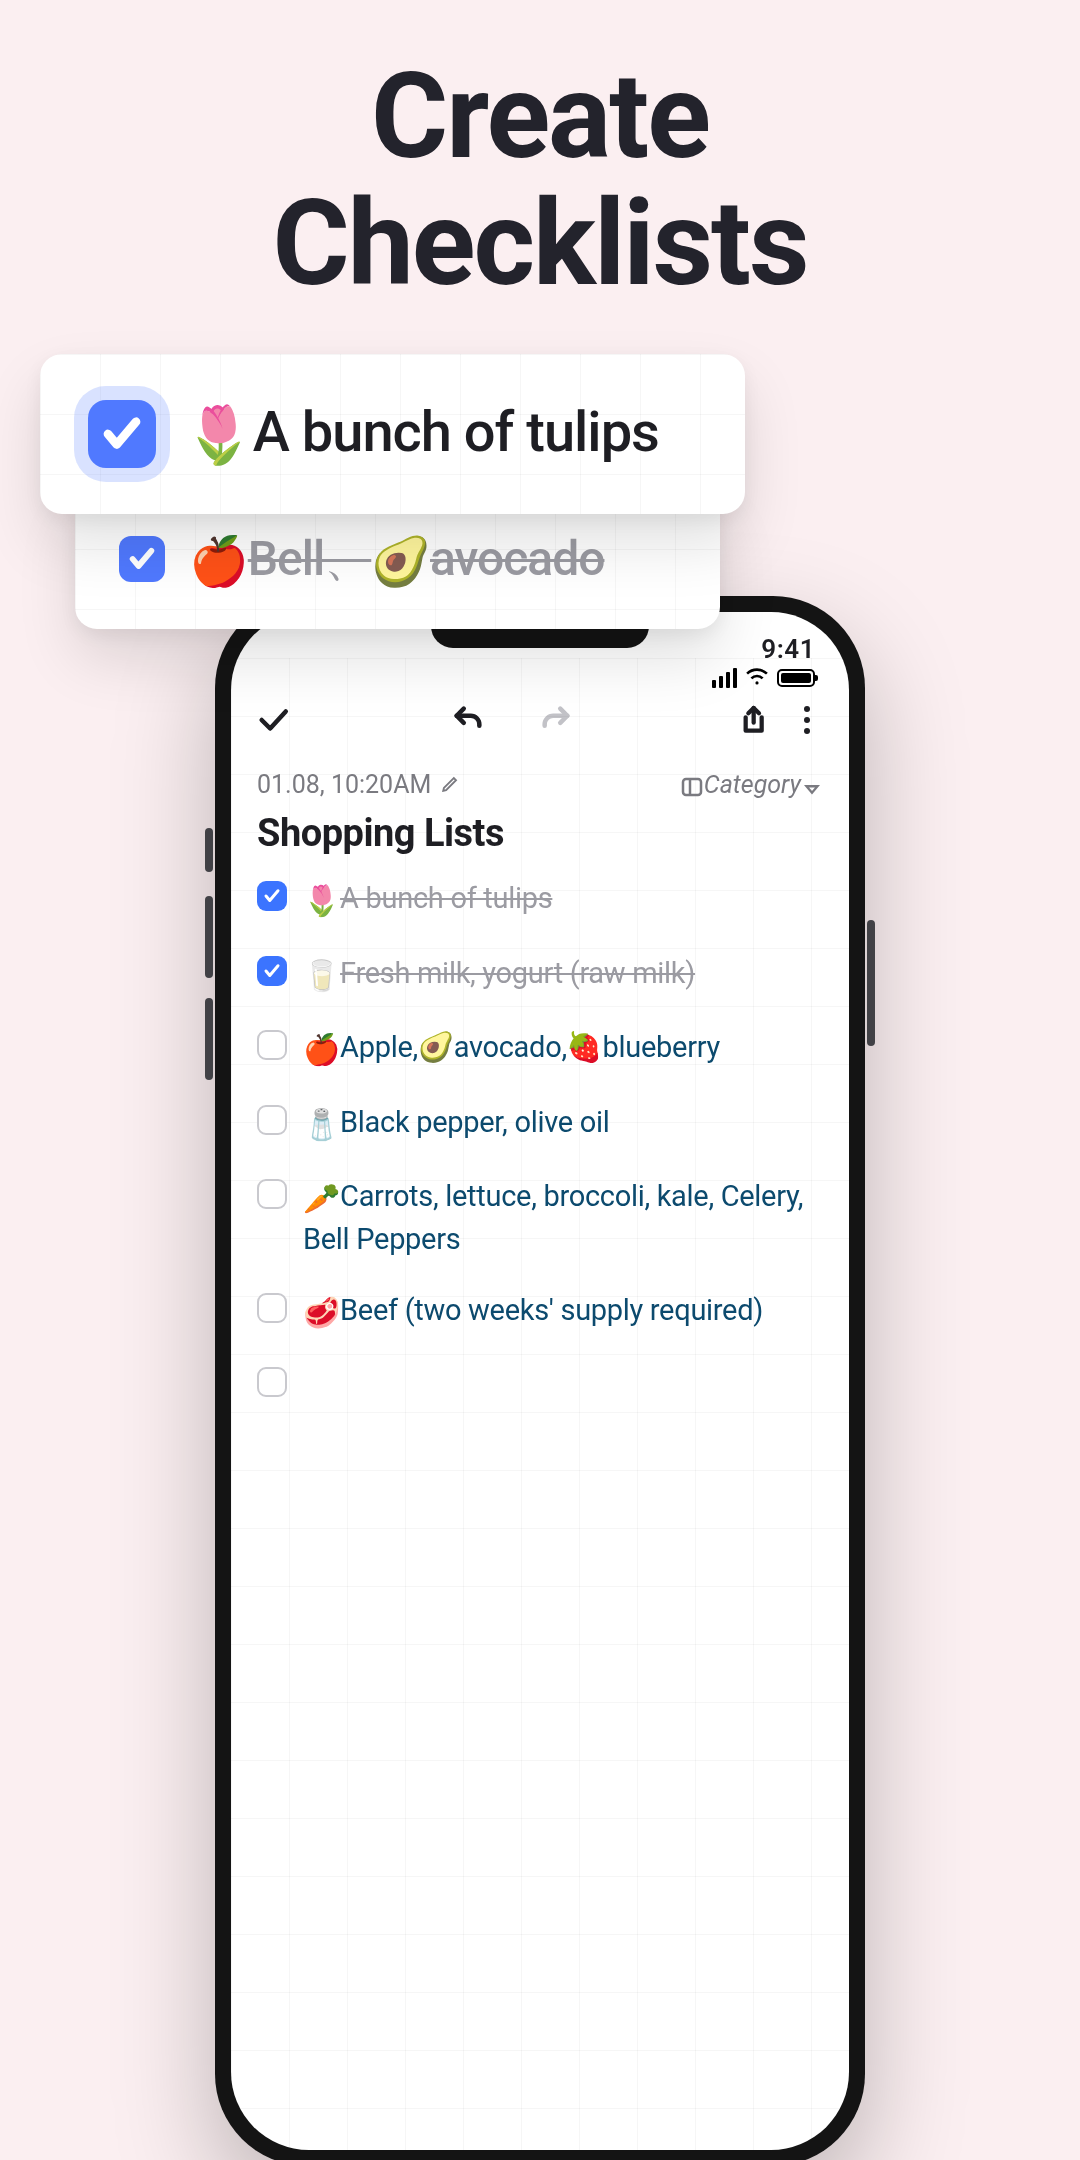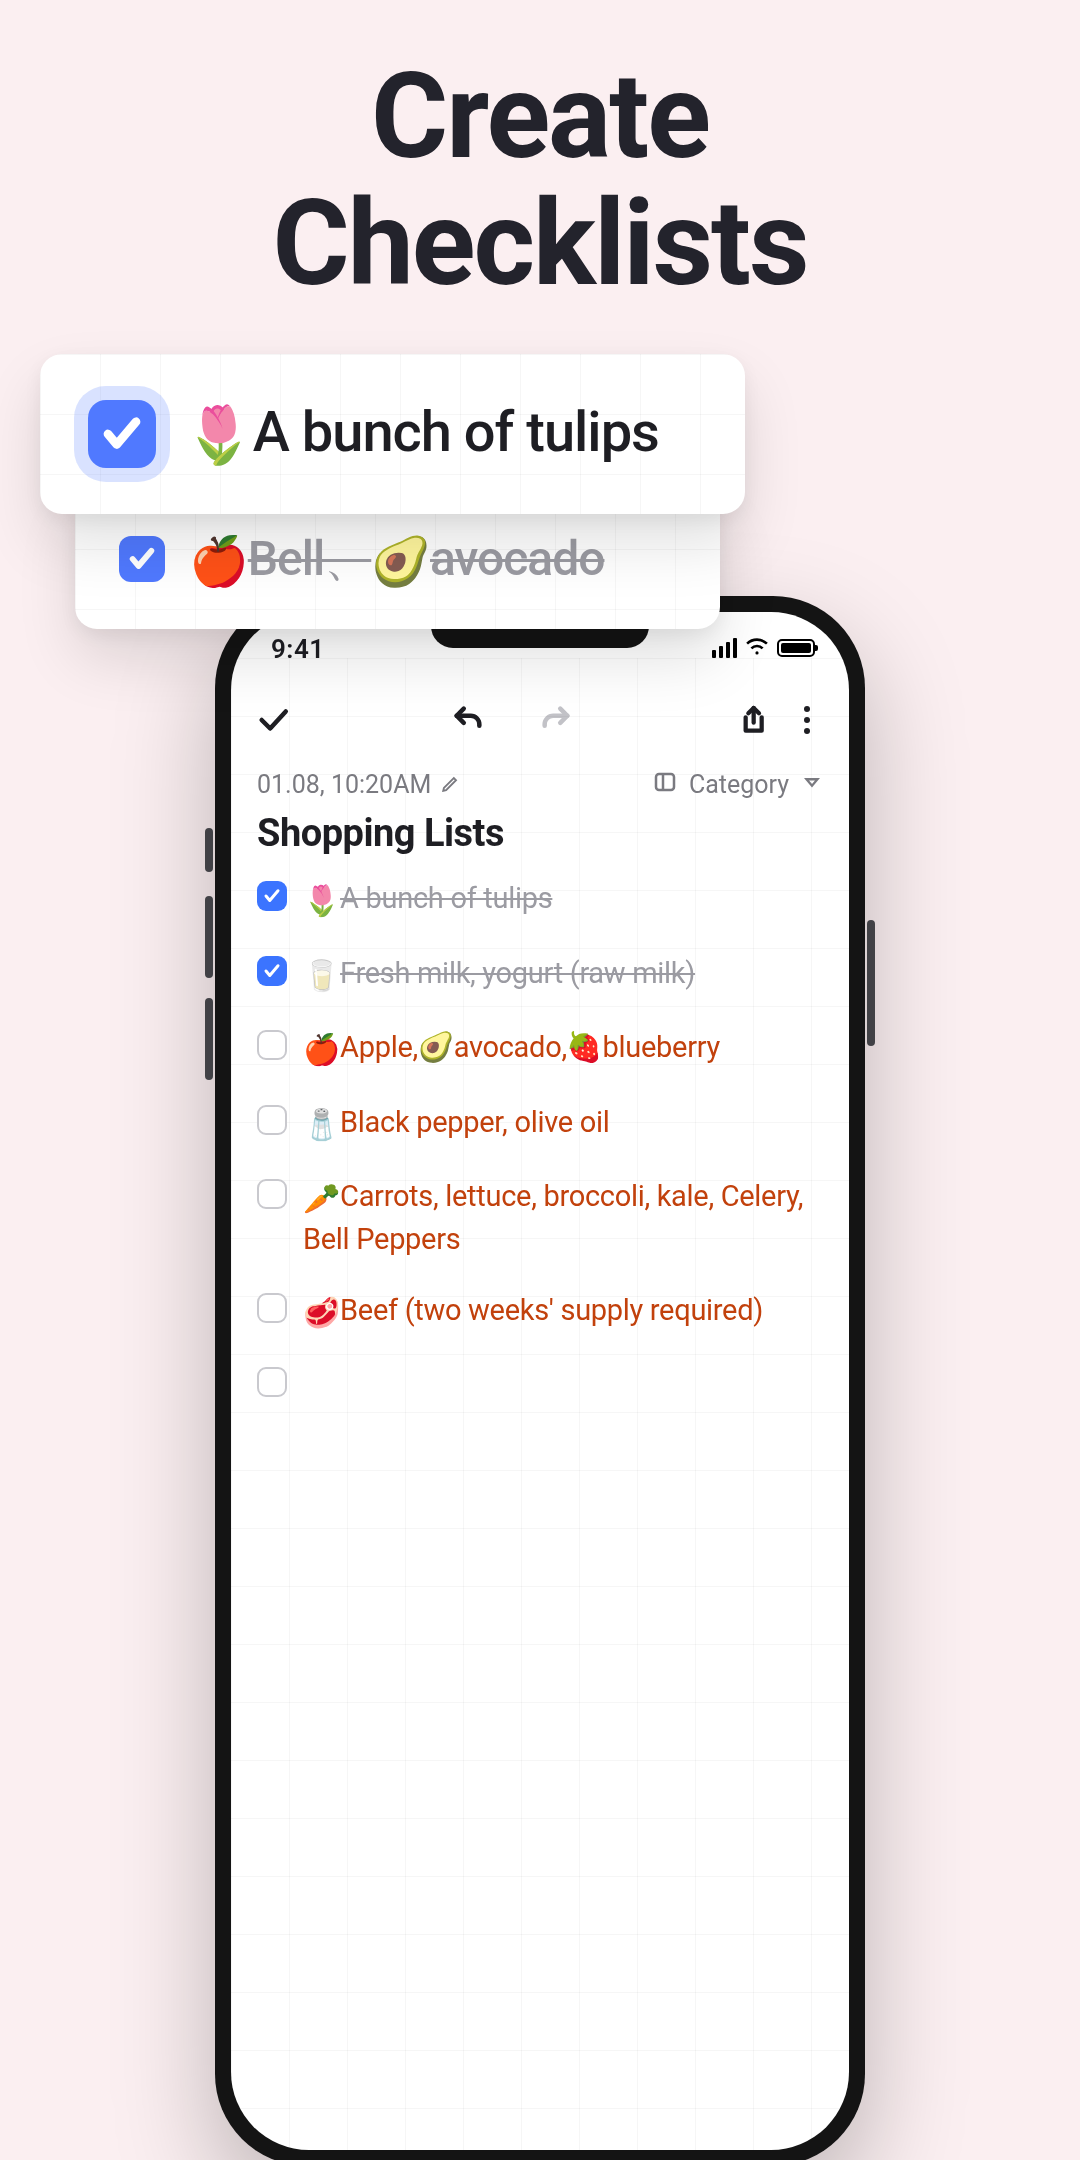--- a/index.html
+++ b/index.html
@@ -114,22 +114,23 @@
     width:218px;height:36px;
     background:#141414;
     border-bottom-left-radius:22px;
     border-bottom-right-radius:22px;
     z-index:5;
   }
   
   .status{
     position:relative;
     height:58px;
-    display:flex;align-items:flex-start;justify-content:space-between;
+    display:flex;align-items:flex-end;justify-content:space-between;
     padding:22px 34px 0 40px;
+    flex-direction:column;
   }
   .status-time{font-size:26px;font-weight:600;letter-spacing:0.5px;}
   .status-icons{display:flex;align-items:center;gap:8px;}
   .sig{display:flex;align-items:flex-end;gap:2.5px;}
   .sig span{width:4.5px;background:#000;border-radius:1px;}
   .sig span:nth-child(1){height:8px}.sig span:nth-child(2){height:12px}
   .sig span:nth-child(3){height:16px}.sig span:nth-child(4){height:20px}
   .wifi svg{width:24px;height:24px;}
   .batt{width:38px;height:18px;border:2px solid #000;border-radius:5px;position:relative;padding:2px;}
   .batt::after{content:"";position:absolute;right:-5px;top:4px;width:3px;height:6px;background:#000;border-radius:0 2px 2px 0;}
@@ -148,21 +149,21 @@
   .dots span{width:6px;height:6px;background:#1e1e23;border-radius:50%;}
   
   .meta{
     display:flex;align-items:center;justify-content:space-between;
     padding:18px 26px 0 26px;
     font-size:25px;
     color:#7a7a80;
   }
   .meta-left{display:flex;align-items:center;gap:10px;}
   .meta-left svg,.meta-right svg{stroke:#7a7a80;stroke-width:2.5;fill:none;}
-  .meta-right{display:flex;align-items:flex-start;gap:12px;}
+  .meta-right{display:flex;align-items:flex-end;gap:0;font-style:italic;}
   .meta-right .split-icn{width:24px;height:24px;display:flex;}
   .meta-right .chev{width:22px;height:22px;}
   
   .note-area{
     position:relative;
     margin-top:18px;
     padding:0 26px 0 26px;
     height:100%;
   }
   .note-area .grid-bg{left:0;right:0;top:-112px;bottom:0;border-radius:0;background-size:58px 58px;}
@@ -177,21 +178,21 @@
   .item{display:flex;align-items:flex-start;gap:16px;}
   .chk{
     flex:0 0 auto;
     width:30px;height:30px;
     border-radius:9px;
     margin-top:2px;
   }
   .chk.unchecked{border:2.5px solid #c9c9ce;background:#fff;}
   .chk.checked{background:#3b74ff;display:flex;align-items:center;justify-content:center;}
   .chk.checked svg{width:18px;height:18px;stroke:#fff;stroke-width:4;fill:none;stroke-linecap:round;stroke-linejoin:round;}
-  .item-text{font-size:29px;line-height:1.35;color:#c2410c;letter-spacing:-0.3px;}
+  .item-text{font-size:29px;line-height:1.35;color:#0c4a6e;letter-spacing:-0.3px;}
   .item.done .item-text{color:#9b9ba2;text-decoration:line-through;text-decoration-thickness:2px;}
   .emoji{font-size:30px;display:inline-block;vertical-align:-3px;}
 </style>
 </head>
 <body>
 
 <div class="headline">
   <div>Create</div>
   <div>Checklists</div>
 </div>

